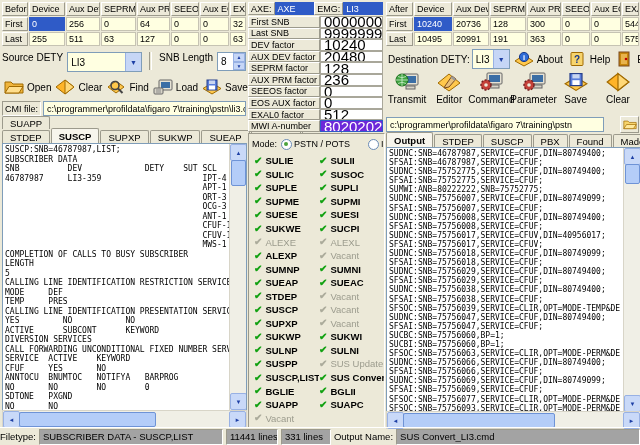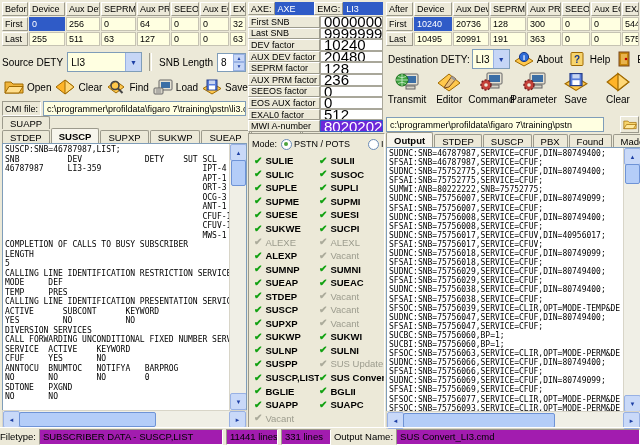--- a/index.html
+++ b/index.html
@@ -32,21 +32,21 @@
       overflow:hidden;white-space:nowrap;font-size:15px;}
   .av.sel{background:#6d28d9;color:#fff;border-color:#2F5BC7;text-align:center;}
 
   
   .lbl{white-space:nowrap;}
   .combo{display:flex;height:18px;border:1px solid #7F9DB9;background:#FFFFE1;align-items:center;}
   .combo-val{flex:1;padding:0 3px;overflow:hidden;white-space:nowrap;}
   .combo-btn{width:15px;height:100%;background:#C6D6F6;border-left:1px solid #98B1E4;
              display:flex;align-items:center;justify-content:center;color:#1D3FA5;font-size:7px;}
   .combo-btn::before{content:"▼";}
-  .source-row{position:absolute;top:52px;left:2px;width:244px;height:20px;display:flex;align-items:center;gap:4px;}
+  .source-row{position:absolute;top:52px;left:2px;width:244px;height:20px;display:flex;align-items:flex-start;gap:4px;}
   .vsep{width:2px;height:18px;border-left:1px solid #9C9A8C;border-right:1px solid #fff;margin:0 3px;}
   .spin{display:flex;height:17px;border:1px solid #7F9DB9;background:#fff;}
   .spin-val{width:12px;display:flex;align-items:center;padding-left:3px;}
   .spin-btns{width:12px;display:flex;flex-direction:column;}
   .spin-b{flex:1;background:#C6D6F6;border:1px solid #98B1E4;color:#1D3FA5;font-size:5px;
           display:flex;align-items:center;justify-content:center;}
   .spin-b.up::before{content:"▲";} .spin-b.dn::before{content:"▼";}
 
   
   .toolbar{position:absolute;top:75px;left:2px;width:245px;height:24px;display:flex;align-items:center;
@@ -115,21 +115,21 @@
   .radio.sel::after{content:"";position:absolute;left:2px;top:2px;width:4px;height:4px;border-radius:50%;background:#4CA33C;}
   #svcGrid{display:grid;grid-template-columns:1fr 1fr;grid-auto-rows:13.55px;padding:2px 0 0 5px;}
   .svc{display:flex;align-items:center;gap:3px;overflow:hidden;white-space:nowrap;}
   .chk{color:#12A112;font-weight:bold;font-size:10px;line-height:10px;}
   .slbl{font-size:9.5px;font-weight:bold;}
   .svc.dis .chk{color:#ABAB9B;} .svc.dis .slbl{color:#9C9C8E;font-weight:normal;}
 
   
   .statusbar{position:absolute;left:0;top:427px;width:640px;height:18px;display:flex;align-items:center;
              gap:3px;padding:0 0;box-sizing:border-box;font-size:9.5px;border-top:1px solid #fff;}
-  .sbox{background:#a21caf;border:1px solid;border-color:#9C9A8C #fff #fff #9C9A8C;height:14px;
+  .sbox{background:#a3a3a3;border:1px solid;border-color:#9C9A8C #fff #fff #9C9A8C;height:14px;
         display:flex;align-items:center;padding:0 3px;overflow:hidden;white-space:nowrap;}
   .sb-file{width:176px;} .sb-l1{width:44px;} .sb-l2{width:42px;} .sb-out{flex:1;}
 </style>
 </head>
 <body>
 
 <div class="app">
 
   <div class="col col-left">
     <div class="dev-table" id="beforeTable">
@@ -234,38 +234,39 @@
         <div class="tab">SUPXP</div>
         <div class="tab">SUKWP</div>
         <div class="tab">SUEAP</div>
         <div class="tab">SUMNP</div>
         <div class="tab">Other</div>
       </div>
 
     <div class="textarea" id="leftTextArea">
       <div class="lines" id="leftLines">
           <div class="tl">SUSCP:SNB=46787987,LIST;</div>
+          <div class="tl">SUBSCRIBER DATA</div>
           <div class="tl">SNB          DEV             DETY    SUT SCL</div>
           <div class="tl">46787987     LI3-359                     IPT-4</div>
           <div class="tl">                                         APT-1</div>
           <div class="tl">                                         ORT-3</div>
           <div class="tl">                                         OCG-3</div>
           <div class="tl">                                         ANT-1</div>
           <div class="tl">                                         CFUF-1</div>
           <div class="tl">                                         CFUV-1</div>
           <div class="tl">                                         MWS-1</div>
           <div class="tl">COMPLETION OF CALLS TO BUSY SUBSCRIBER</div>
           <div class="tl">LENGTH</div>
           <div class="tl">5</div>
           <div class="tl">CALLING LINE IDENTIFICATION RESTRICTION SERVICE</div>
           <div class="tl">MODE     DEF</div>
           <div class="tl">TEMP     PRES</div>
           <div class="tl">CALLING LINE IDENTIFICATION PRESENTATION SERVIC</div>
+          <div class="tl">YES         NO           NO</div>
           <div class="tl">ACTIVE      SUBCONT      KEYWORD</div>
-          <div class="tl">YES         NO           NO</div>
           <div class="tl">DIVERSION SERVICES</div>
           <div class="tl">CALL FORWARDING UNCONDITIONAL FIXED NUMBER SERV</div>
           <div class="tl">SERVICE  ACTIVE    KEYWORD</div>
           <div class="tl">CFUF     YES       NO</div>
           <div class="tl">ANNTOCU  BNUMTOC   NOTIFYA   BARPROG</div>
           <div class="tl">NO       NO        NO        0</div>
           <div class="tl">SDTONE   PXGND</div>
           <div class="tl">NO       NO</div>
         </div>
       <div class="vscroll">

